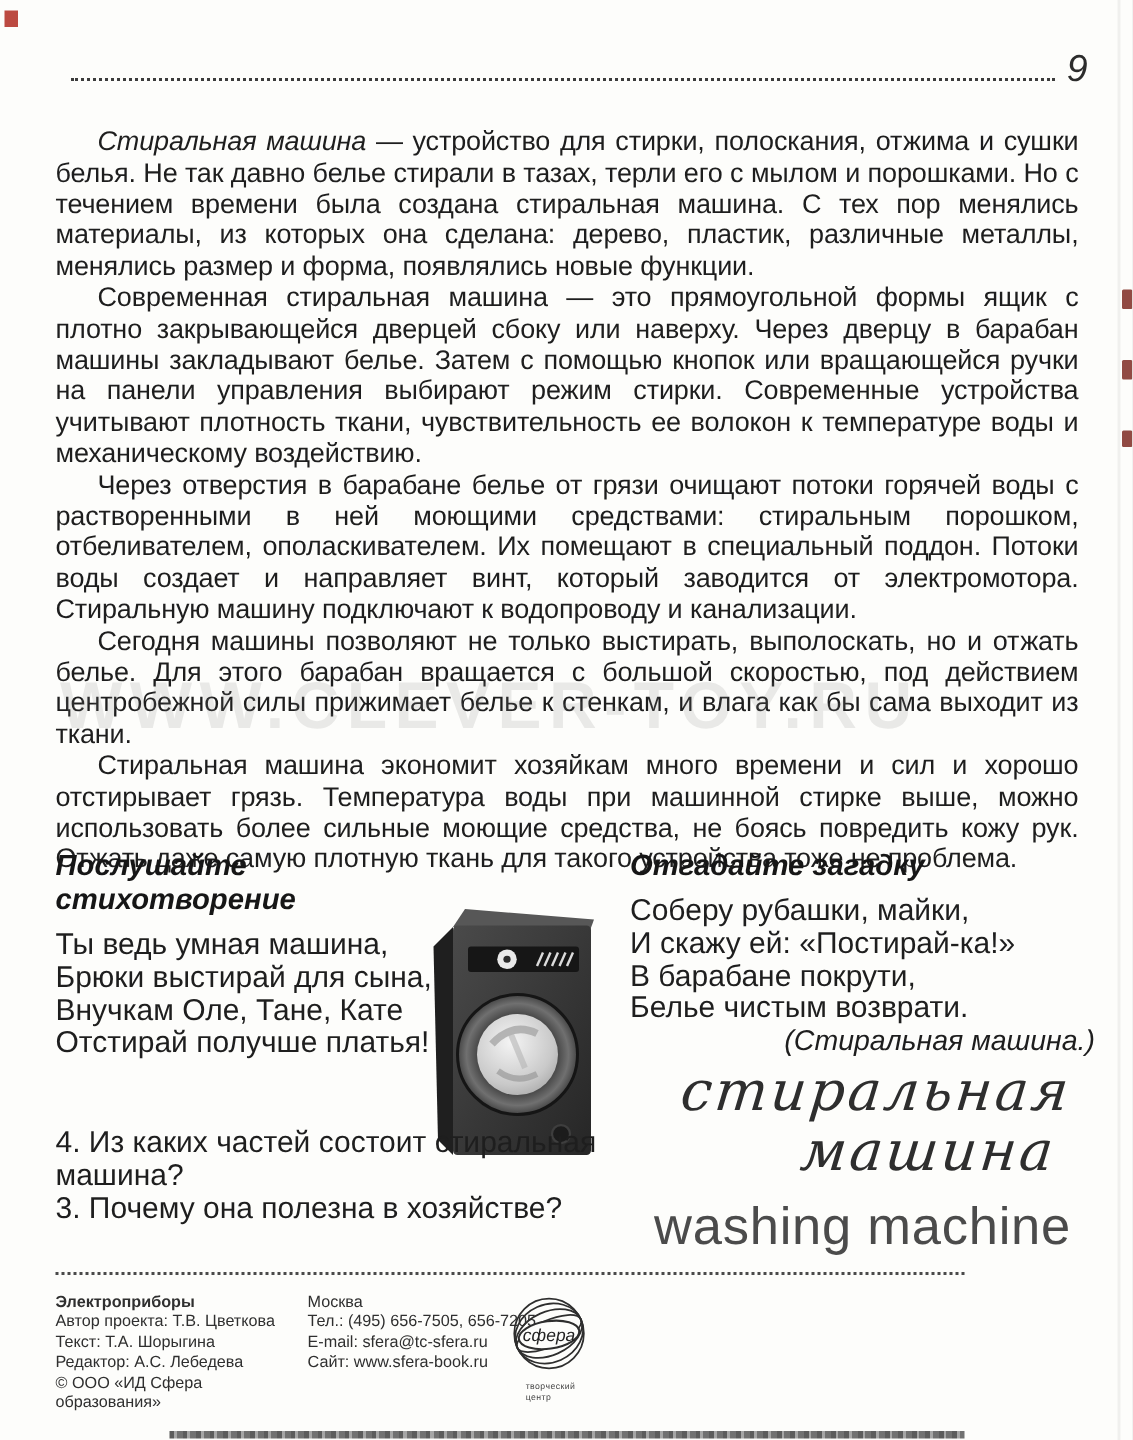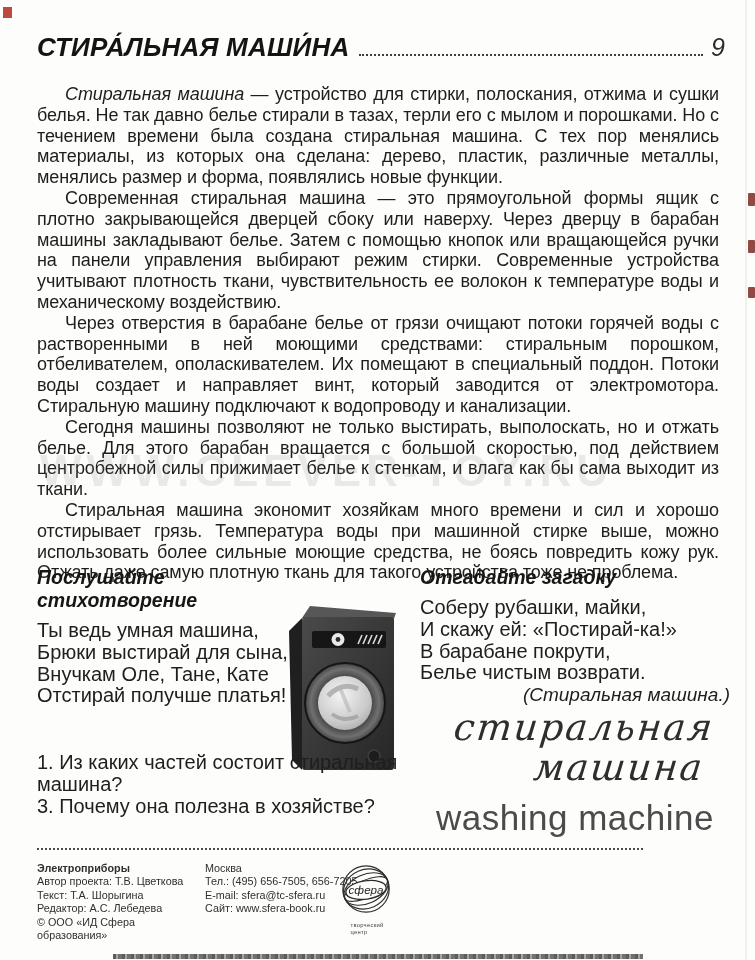--- a/index.html
+++ b/index.html
@@ -64,21 +64,20 @@
     position:absolute; left:113px; top:954px; width:530px; height:4.5px; opacity:.78;
     background:repeating-linear-gradient(90deg,#2f2f2f 0 3px,#8d8d8d 3px 5px,#4a4a4a 5px 9px);
   }
 </style>
 </head>
 <body>
 
 <div class="page">
 
   <div class="title-row">
-    <span class="title">СТИРА́ЛЬНАЯ МАШИ́НА</span>
     <span class="leader"></span>
     <span class="pagenum">9</span>
   </div>
 
   <div class="body-text">
     <p><span class="lead-italic">Стиральная машина</span><span> — устройство для стирки, полоскания, отжима и сушки белья. Не так давно белье стирали в тазах, терли его с мылом и порошками. Но с течением времени была создана стиральная машина. С тех пор менялись материалы, из которых она сделана: дерево, пластик, различные металлы, менялись размер и форма, появлялись новые функции.</span></p>
     <p>Современная стиральная машина — это прямоугольной формы ящик с плотно закрывающейся дверцей сбоку или наверху. Через дверцу в барабан машины закладывают белье. Затем с помощью кнопок или вращающейся ручки на панели управления выбирают режим стирки. Современные устройства учитывают плотность ткани, чувствительность ее волокон к температуре воды и механическому воздействию.</p>
     <p>Через отверстия в барабане белье от грязи очищают потоки горячей воды с растворенными в ней моющими средствами: стиральным порошком, отбеливателем, ополаскивателем. Их помещают в специальный поддон. Потоки воды создает и направляет винт, который заводится от электромотора. Стиральную машину подключают к водопроводу и канализации.</p>
     <p>Сегодня машины позволяют не только выстирать, выполоскать, но и отжать белье. Для этого барабан вращается с большой скоростью, под действием центробежной силы прижимает белье к стенкам, и влага как бы сама выходит из ткани.</p>
     <p>Стиральная машина экономит хозяйкам много времени и сил и хорошо отстирывает грязь. Температура воды при машинной стирке выше, можно использовать более сильные моющие средства, не боясь повредить кожу рук. Отжать даже самую плотную ткань для такого устройства тоже не проблема.</p>
@@ -138,21 +137,21 @@
   <div class="riddle">
     <div class="section-heading">Отгадайте загадку</div>
     <div class="line">Соберу рубашки, майки,</div>
     <div class="line">И скажу ей: «Постирай-ка!»</div>
     <div class="line">В барабане покрути,</div>
     <div class="line">Белье чистым возврати.</div>
     <div class="riddle-answer">(Стиральная машина.)</div>
   </div>
 
   <div class="questions">
-    <div class="line">1. Из каких частей состоит стиральная машина?</div>
+    <div class="line">4. Из каких частей состоит стиральная машина?</div>
     <div class="line">3. Почему она полезна в хозяйстве?</div>
   </div>
 
   <div class="cursive-ru">
     <div>стиральная</div>
     <div class="l2">машина</div>
   </div>
   <div class="english">washing machine</div>
 
   <div class="dotted-sep"></div>

